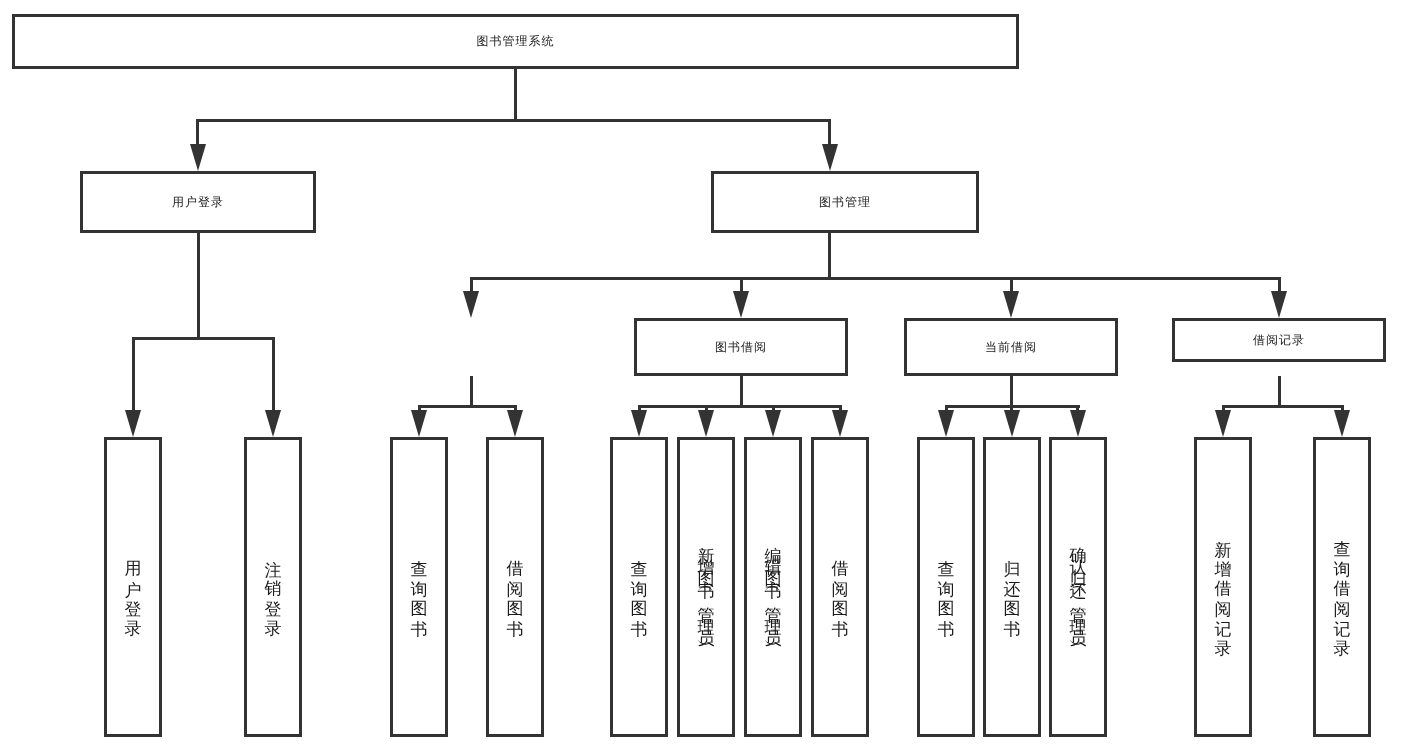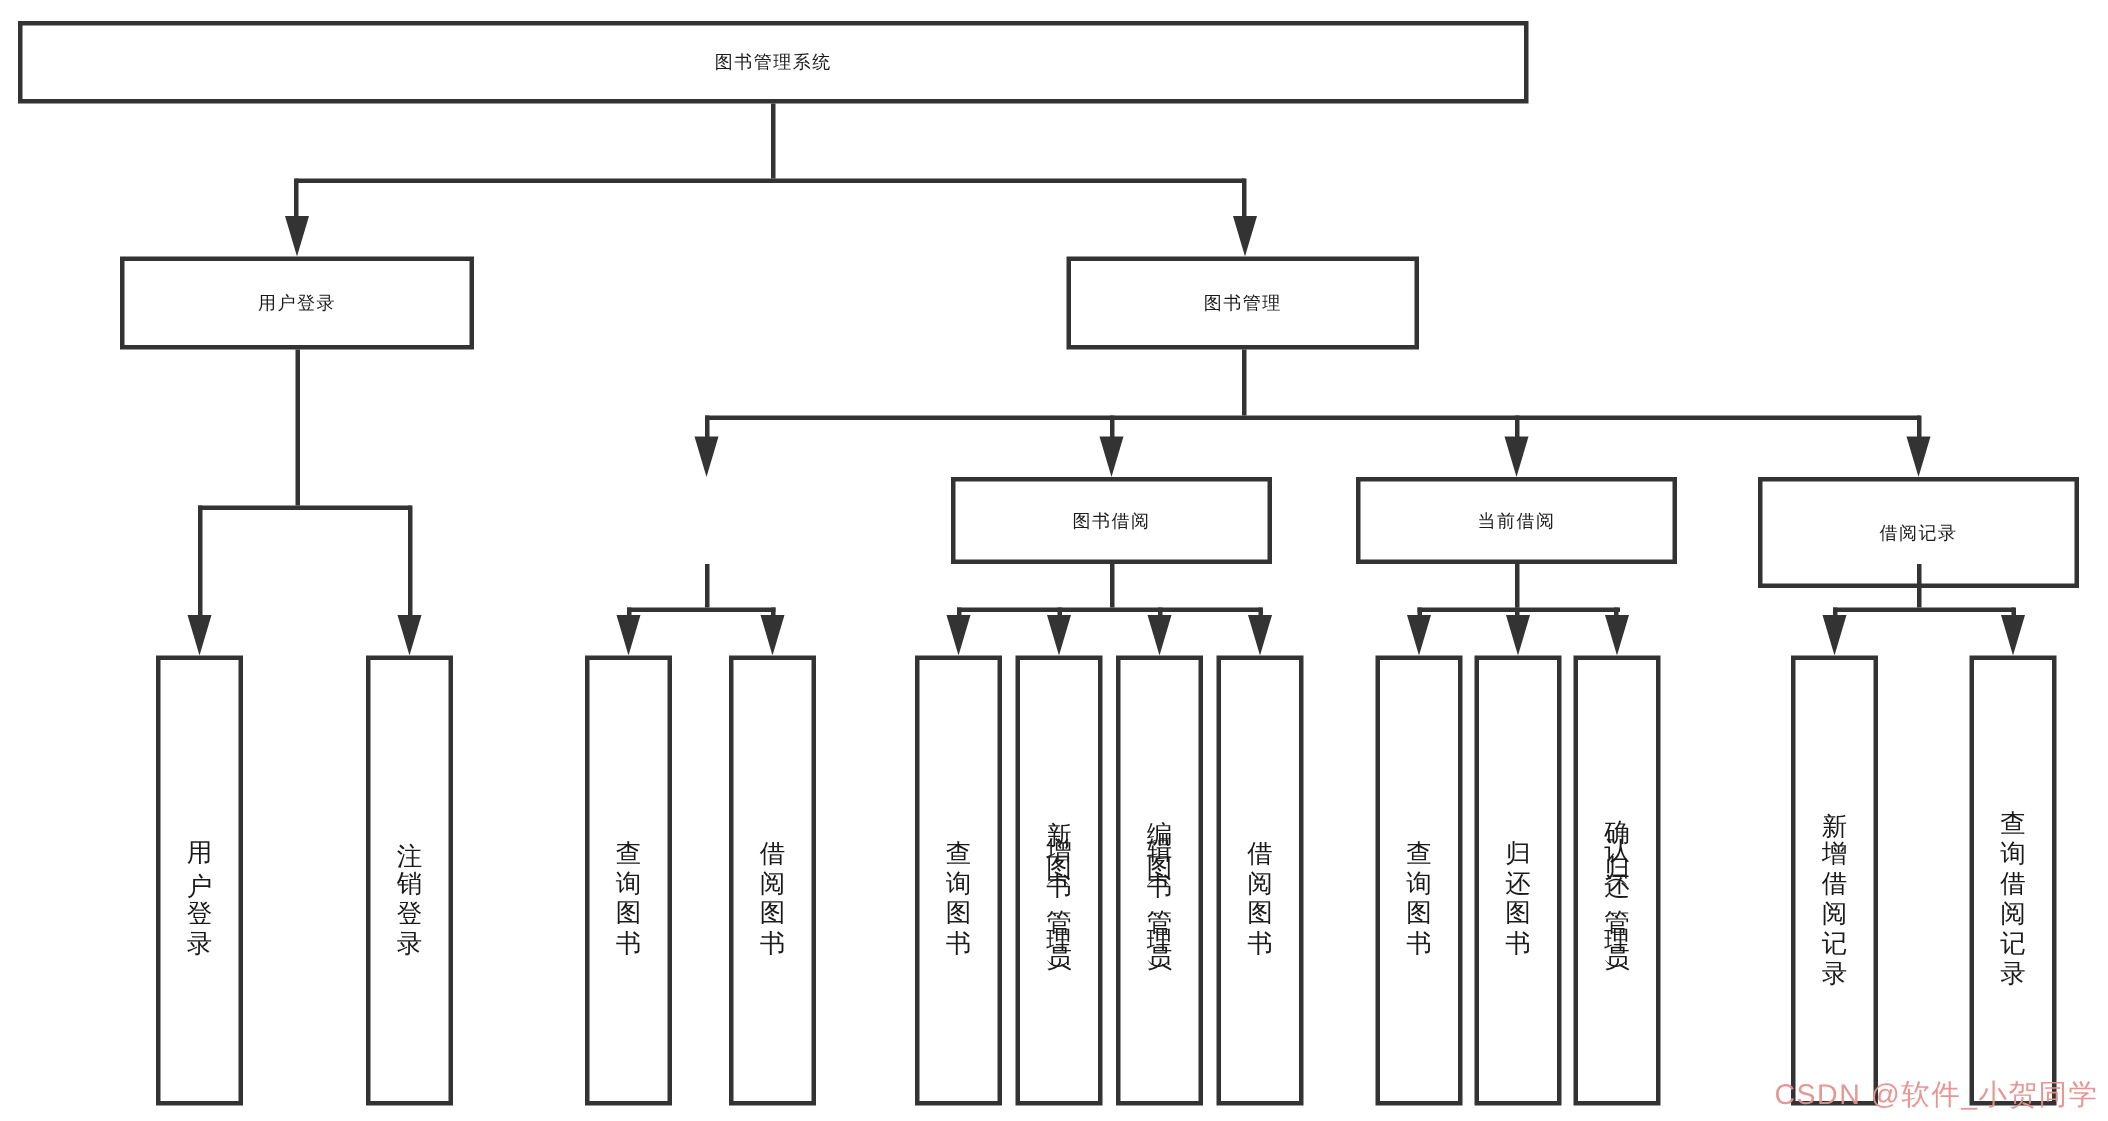--- a/index.html
+++ b/index.html
@@ -77,21 +77,21 @@
   <div class="box" style="left:12px; top:14px; width:1007px; height:55px;">图书管理系统</div>
 
   <div class="vline" style="left:514px; top:69px; height:50px;"></div>
   <div class="hline" style="left:197px; top:119px; width:633px;"></div>
   <div class="vline" style="left:196px; top:119px; height:27px;"></div>
   <div class="arrow" style="left:190px; top:144px;"></div>
   <div class="vline" style="left:828px; top:119px; height:27px;"></div>
   <div class="arrow" style="left:822px; top:144px;"></div>
 
   <div class="box" style="left:80px; top:171px; width:236px; height:62px;">用户登录</div>
-  <div class="box" style="left:711px; top:171px; width:235px; height:62px;">图书管理</div>
+  <div class="box" style="left:711px; top:171px; width:268px; height:62px;">图书管理</div>
 
   <div class="vline" style="left:197px; top:233px; height:104px;"></div>
   <div class="hline" style="left:132px; top:337px; width:142px;"></div>
   <div class="vline" style="left:132px; top:337px; height:75px;"></div>
   <div class="arrow" style="left:125px; top:410px;"></div>
   <div class="vline" style="left:272px; top:337px; height:75px;"></div>
   <div class="arrow" style="left:265px; top:410px;"></div>
 
   <div class="vline" style="left:828px; top:233px; height:44px;"></div>
   <div class="hline" style="left:470px; top:277px; width:810px;"></div>
@@ -99,21 +99,21 @@
   <div class="arrow" style="left:463px; top:291px;"></div>
   <div class="vline" style="left:740px; top:277px; height:16px;"></div>
   <div class="arrow" style="left:733px; top:291px;"></div>
   <div class="vline" style="left:1010px; top:277px; height:16px;"></div>
   <div class="arrow" style="left:1003px; top:291px;"></div>
   <div class="vline" style="left:1278px; top:277px; height:16px;"></div>
   <div class="arrow" style="left:1271px; top:291px;"></div>
 
   <div class="box" style="left:634px; top:318px; width:214px; height:58px;">图书借阅</div>
   <div class="box" style="left:904px; top:318px; width:214px; height:58px;">当前借阅</div>
-  <div class="box" style="left:1172px; top:318px; width:214px; height:74px;">借阅记录</div>
+  <div class="box" style="left:1172px; top:318px; width:214px; height:44px;">借阅记录</div>
 
   <div class="vline" style="left:470px; top:376px; height:29px;"></div>
   <div class="hline" style="left:418px; top:405px; width:99px;"></div>
   <div class="vline" style="left:418px; top:405px; height:8px;"></div>
   <div class="arrow" style="left:411px; top:410px;"></div>
   <div class="vline" style="left:514px; top:405px; height:8px;"></div>
   <div class="arrow" style="left:507px; top:410px;"></div>
 
   <div class="vline" style="left:740px; top:376px; height:29px;"></div>
   <div class="hline" style="left:638px; top:405px; width:203px;"></div>
@@ -153,15 +153,14 @@
   <div class="vbox long" style="left:744px;">编辑图书（管理员）</div>
   <div class="vbox" style="left:811px;">借阅图书</div>
 
   <div class="vbox" style="left:917px;">查询图书</div>
   <div class="vbox" style="left:983px;">归还图书</div>
   <div class="vbox long" style="left:1049px;">确认归还（管理员）</div>
 
   <div class="vbox" style="left:1194px;">新增借阅记录</div>
   <div class="vbox" style="left:1313px;">查询借阅记录</div>
 
-  <div class="watermark">CSDN @软件_小贺同学</div>
 
 </div>
 
 </body></html>

